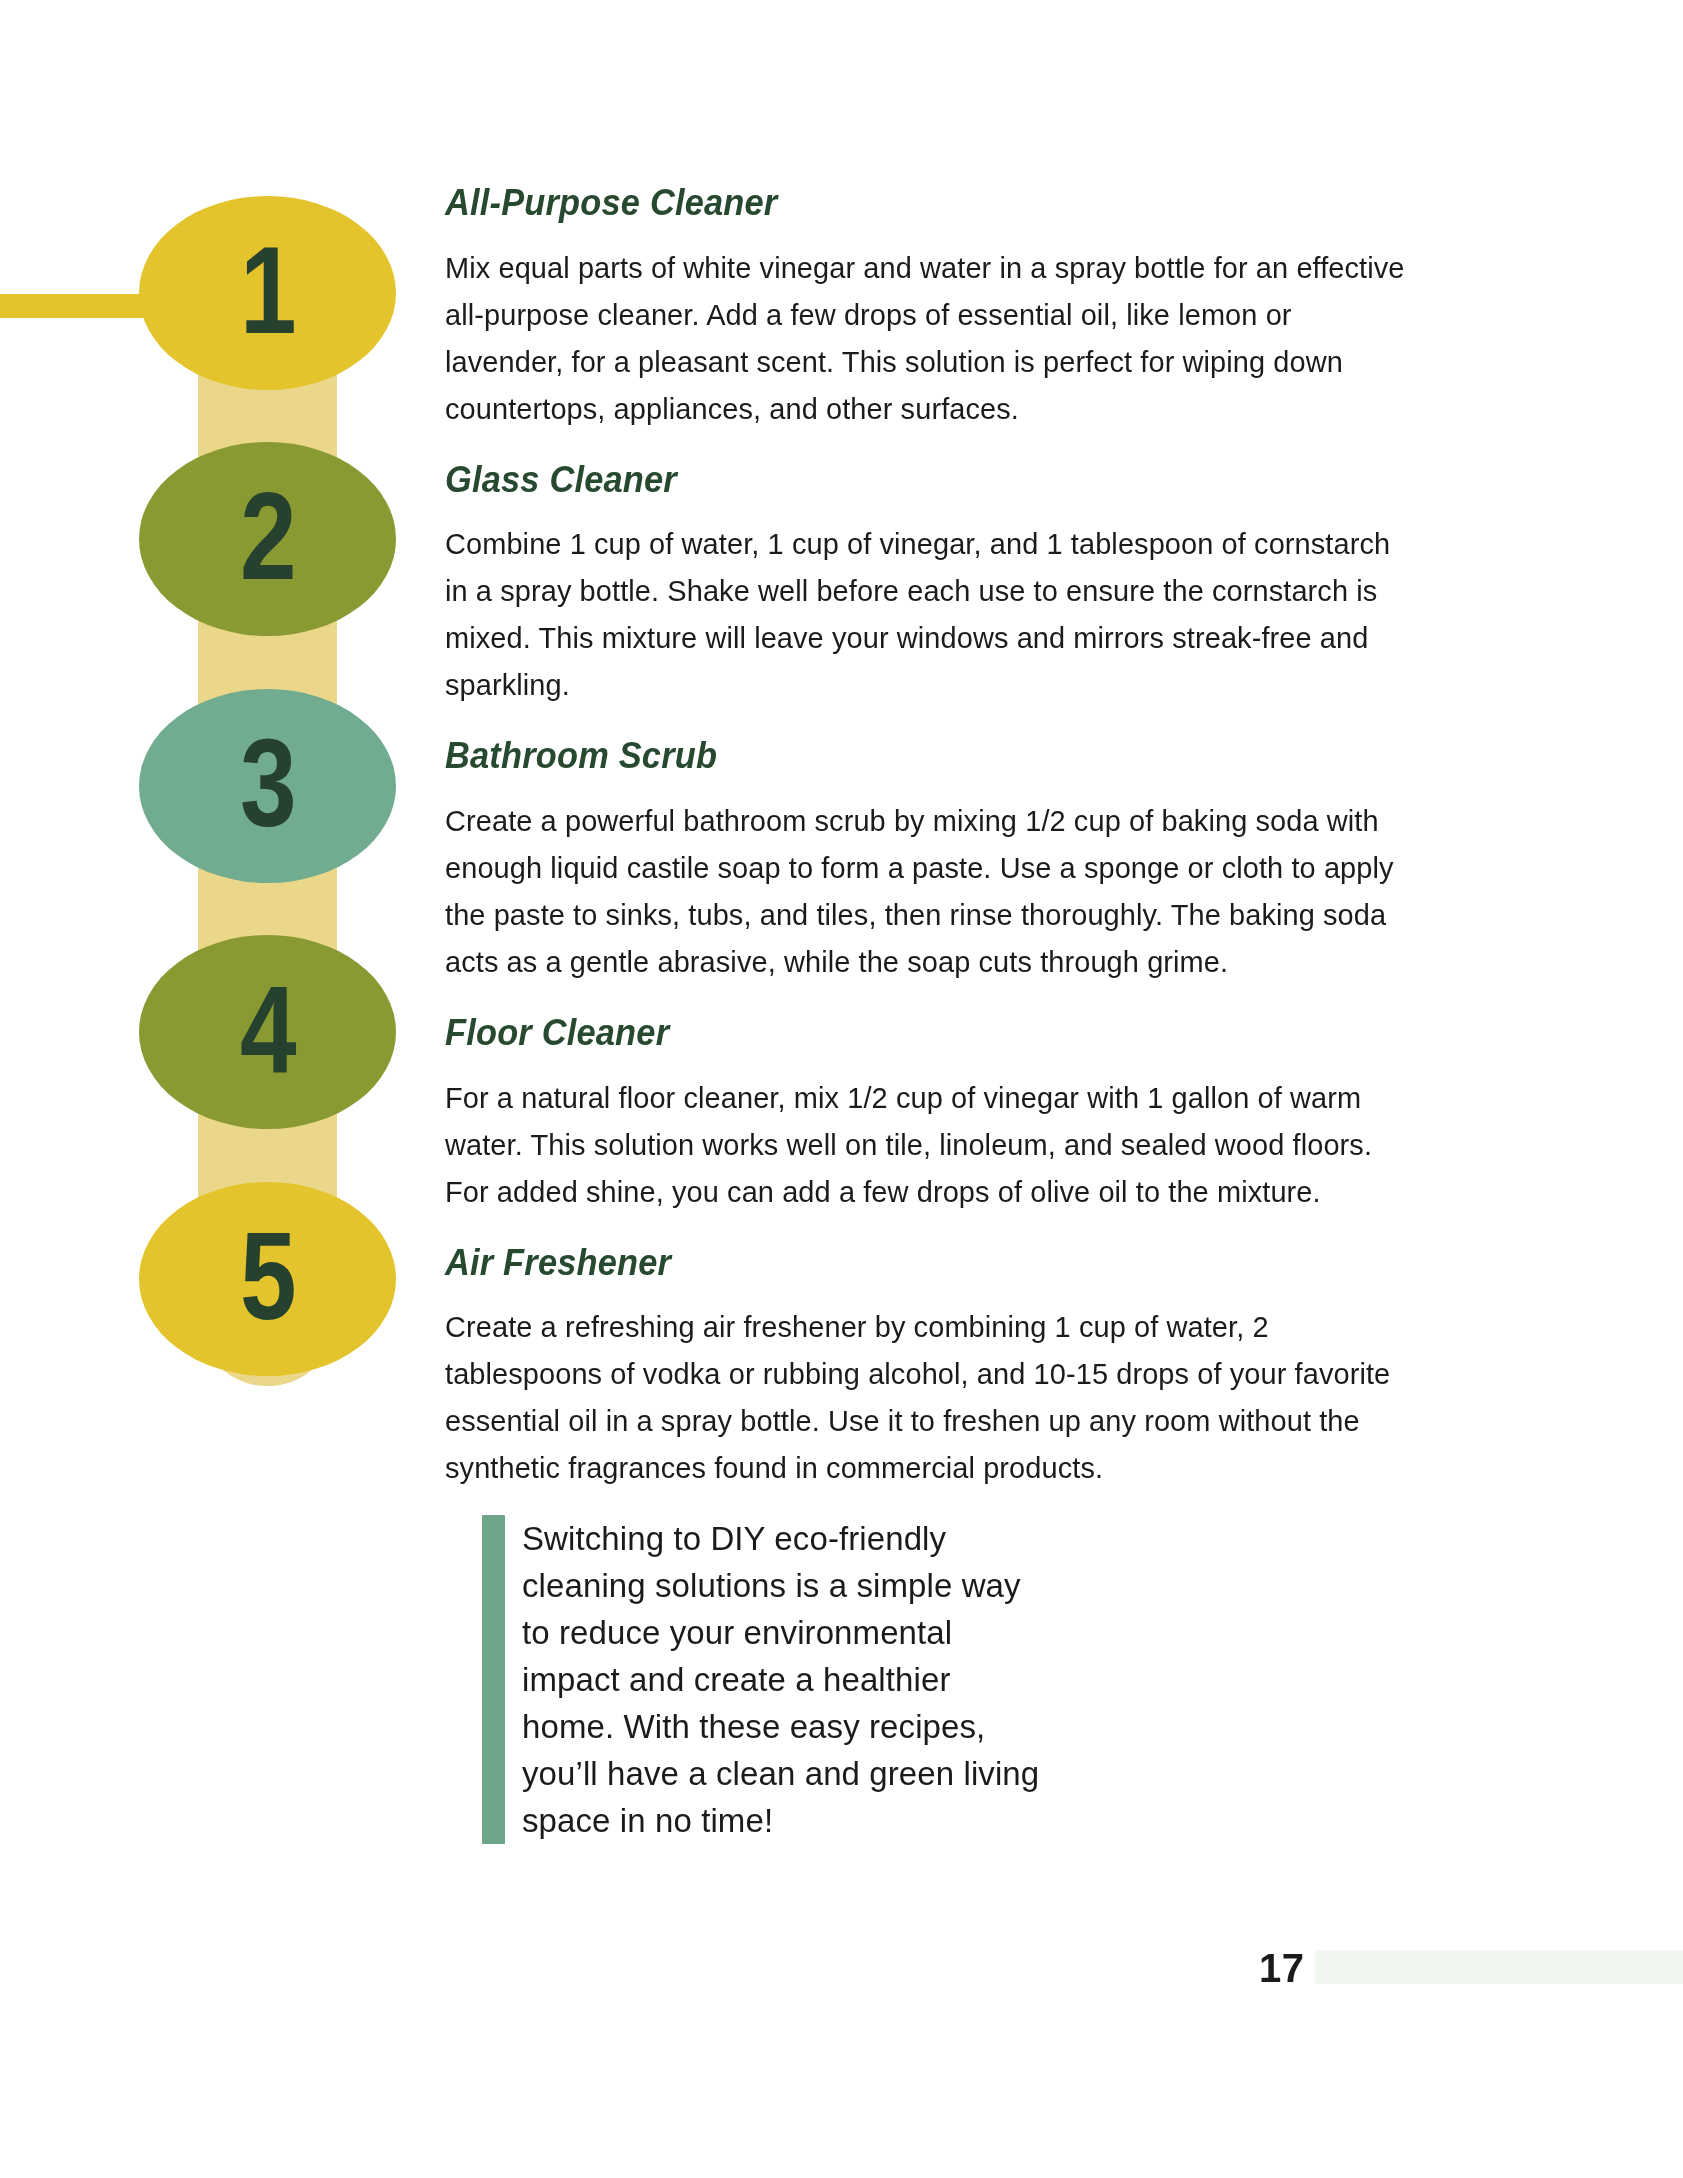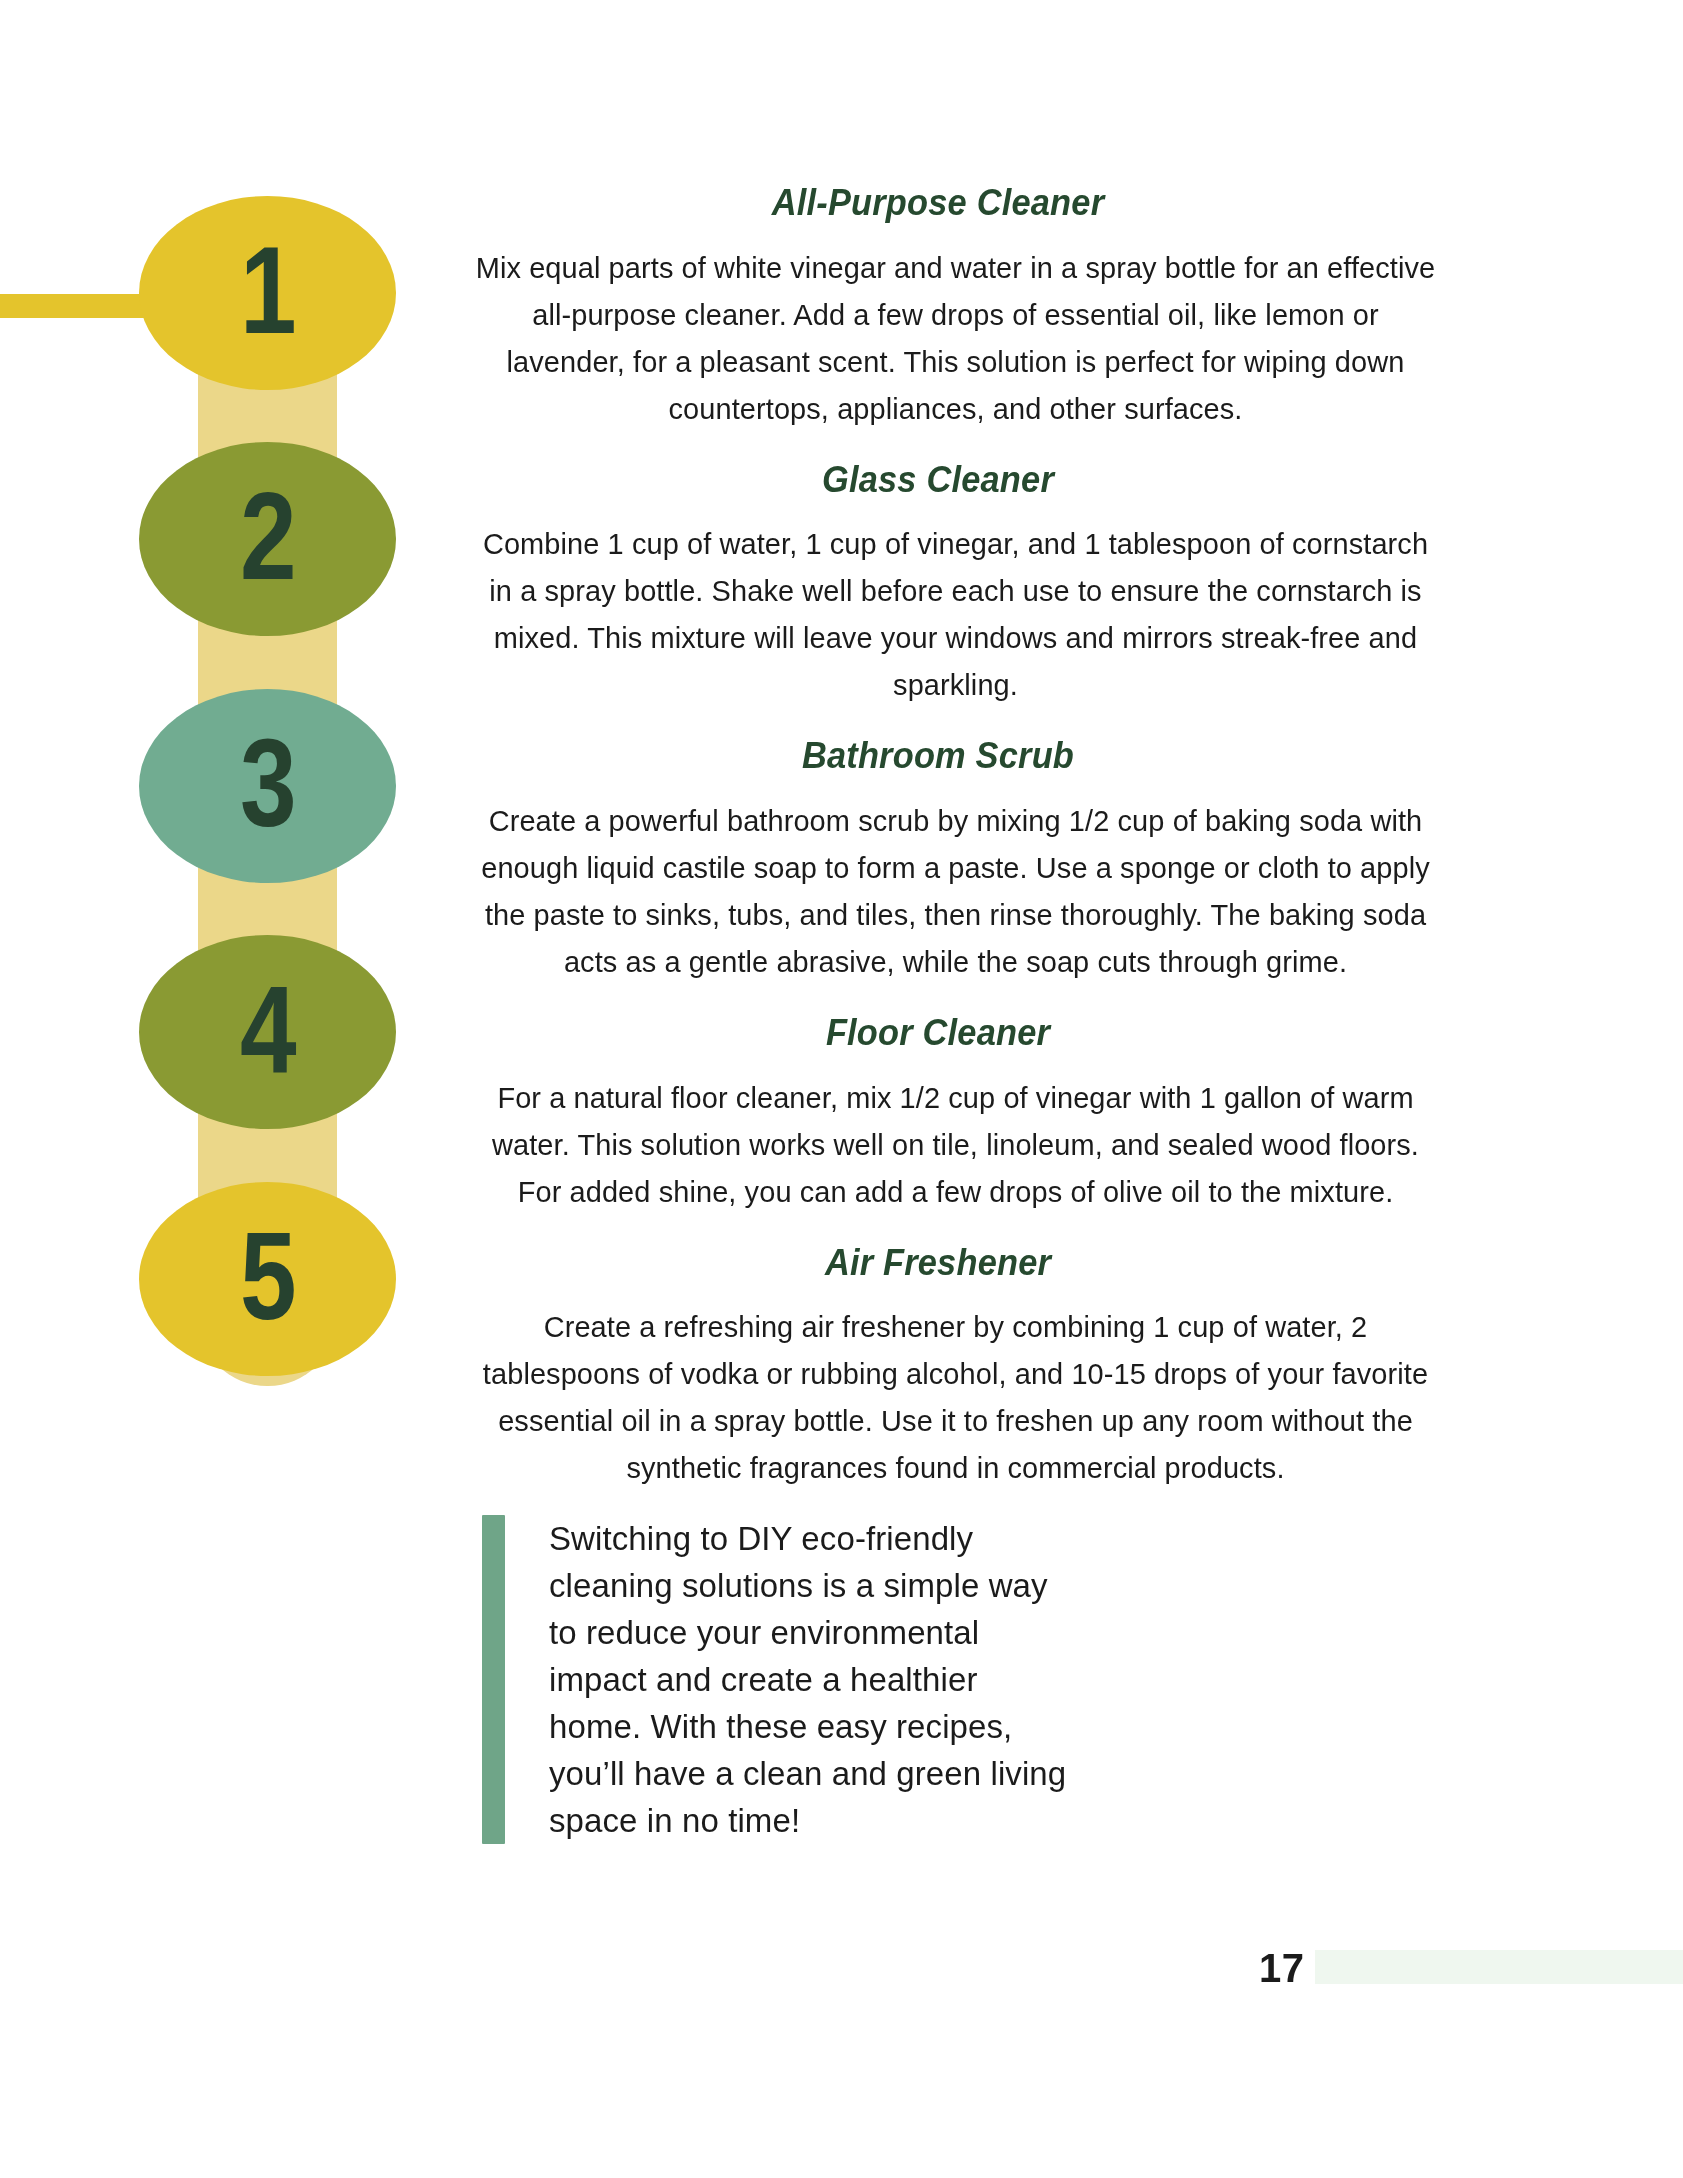--- a/index.html
+++ b/index.html
@@ -69,24 +69,23 @@
   }
   .node-1 { top: 47px;   background: #e4c42c; }
   .node-2 { top: 293px;  background: #8a9a33; }
   .node-3 { top: 540px;  background: #71ac91; }
   .node-4 { top: 786px;  background: #8a9a33; }
   .node-5 { top: 1033px; background: #e4c42c; }
 
   
   .content {
     position: absolute;
-    left: 473px;
+    left: 445px;
     top: 183px;
     width: 1000px;
-    text-align: center;
   }
 
   .recipe { margin-bottom: 0; }
 
   .recipe-title {
     font-family: "Liberation Sans Narrow", "Liberation Sans", sans-serif;
     font-style: italic;
     font-weight: 700;
     font-size: 37px;
     line-height: 1.1;
@@ -120,21 +119,21 @@
     width: 23px;
     background: #6fa588;
     flex: 0 0 auto;
     border-radius: 1px;
   }
   .pullquote-text {
     font-family: "Liberation Sans Narrow", "Liberation Sans", sans-serif;
     font-size: 33px;
     line-height: 47px;
     color: #1b1b1b;
-    padding-left: 44px;
+    padding-left: 17px;
     width: 525px;
     letter-spacing: 0.1px;
   }
 
   
   .footer {
     position: absolute;
     left: 0;
     right: 0;
     top: 1938px;

